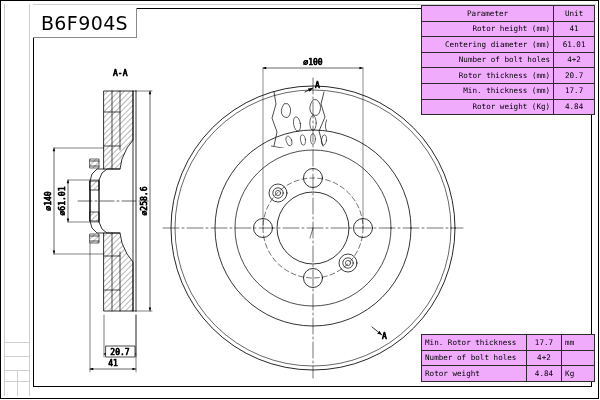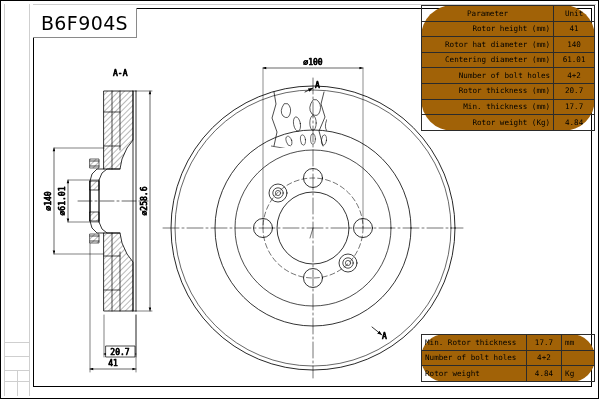--- a/index.html
+++ b/index.html
@@ -35,23 +35,22 @@
     display:flex;align-items:center;justify-content:center;
     background:#fff;
   }
   .title-text{
     font-size:19px;letter-spacing:0.4px;color:#000;
     font-family:"DejaVu Sans","Liberation Sans",sans-serif;
   }
 
   
   table.spec{
-    position:absolute;border-collapse:collapse;background:#a16207;
+    position:absolute;border-collapse:collapse;background:#f0abfc;
     font-family:"DejaVu Sans Mono","Liberation Mono",monospace;
-    border-radius:32px;
   }
   table.spec td,table.spec th{
     border:0.9px solid #2b2b2b;
     font-weight:normal;
     font-size:7.6px;
     line-height:1;
     padding:0 3px;
     height:14.6px;
     color:#000;
     white-space:nowrap;
@@ -271,24 +270,20 @@
         <th class="hdr c-label">Parameter</th>
         <th class="hdr c-val">Unit</th>
       </tr>
     </thead>
     <tbody id="spec-body">
         <tr>
           <td class="c-label">Rotor height (mm)</td>
           <td class="c-val">41</td>
         </tr>
         <tr>
-          <td class="c-label">Rotor hat diameter (mm)</td>
-          <td class="c-val">140</td>
-        </tr>
-        <tr>
           <td class="c-label">Centering diameter (mm)</td>
           <td class="c-val">61.01</td>
         </tr>
         <tr>
           <td class="c-label">Number of bolt holes</td>
           <td class="c-val">4+2</td>
         </tr>
         <tr>
           <td class="c-label">Rotor thickness (mm)</td>
           <td class="c-val">20.7</td>

